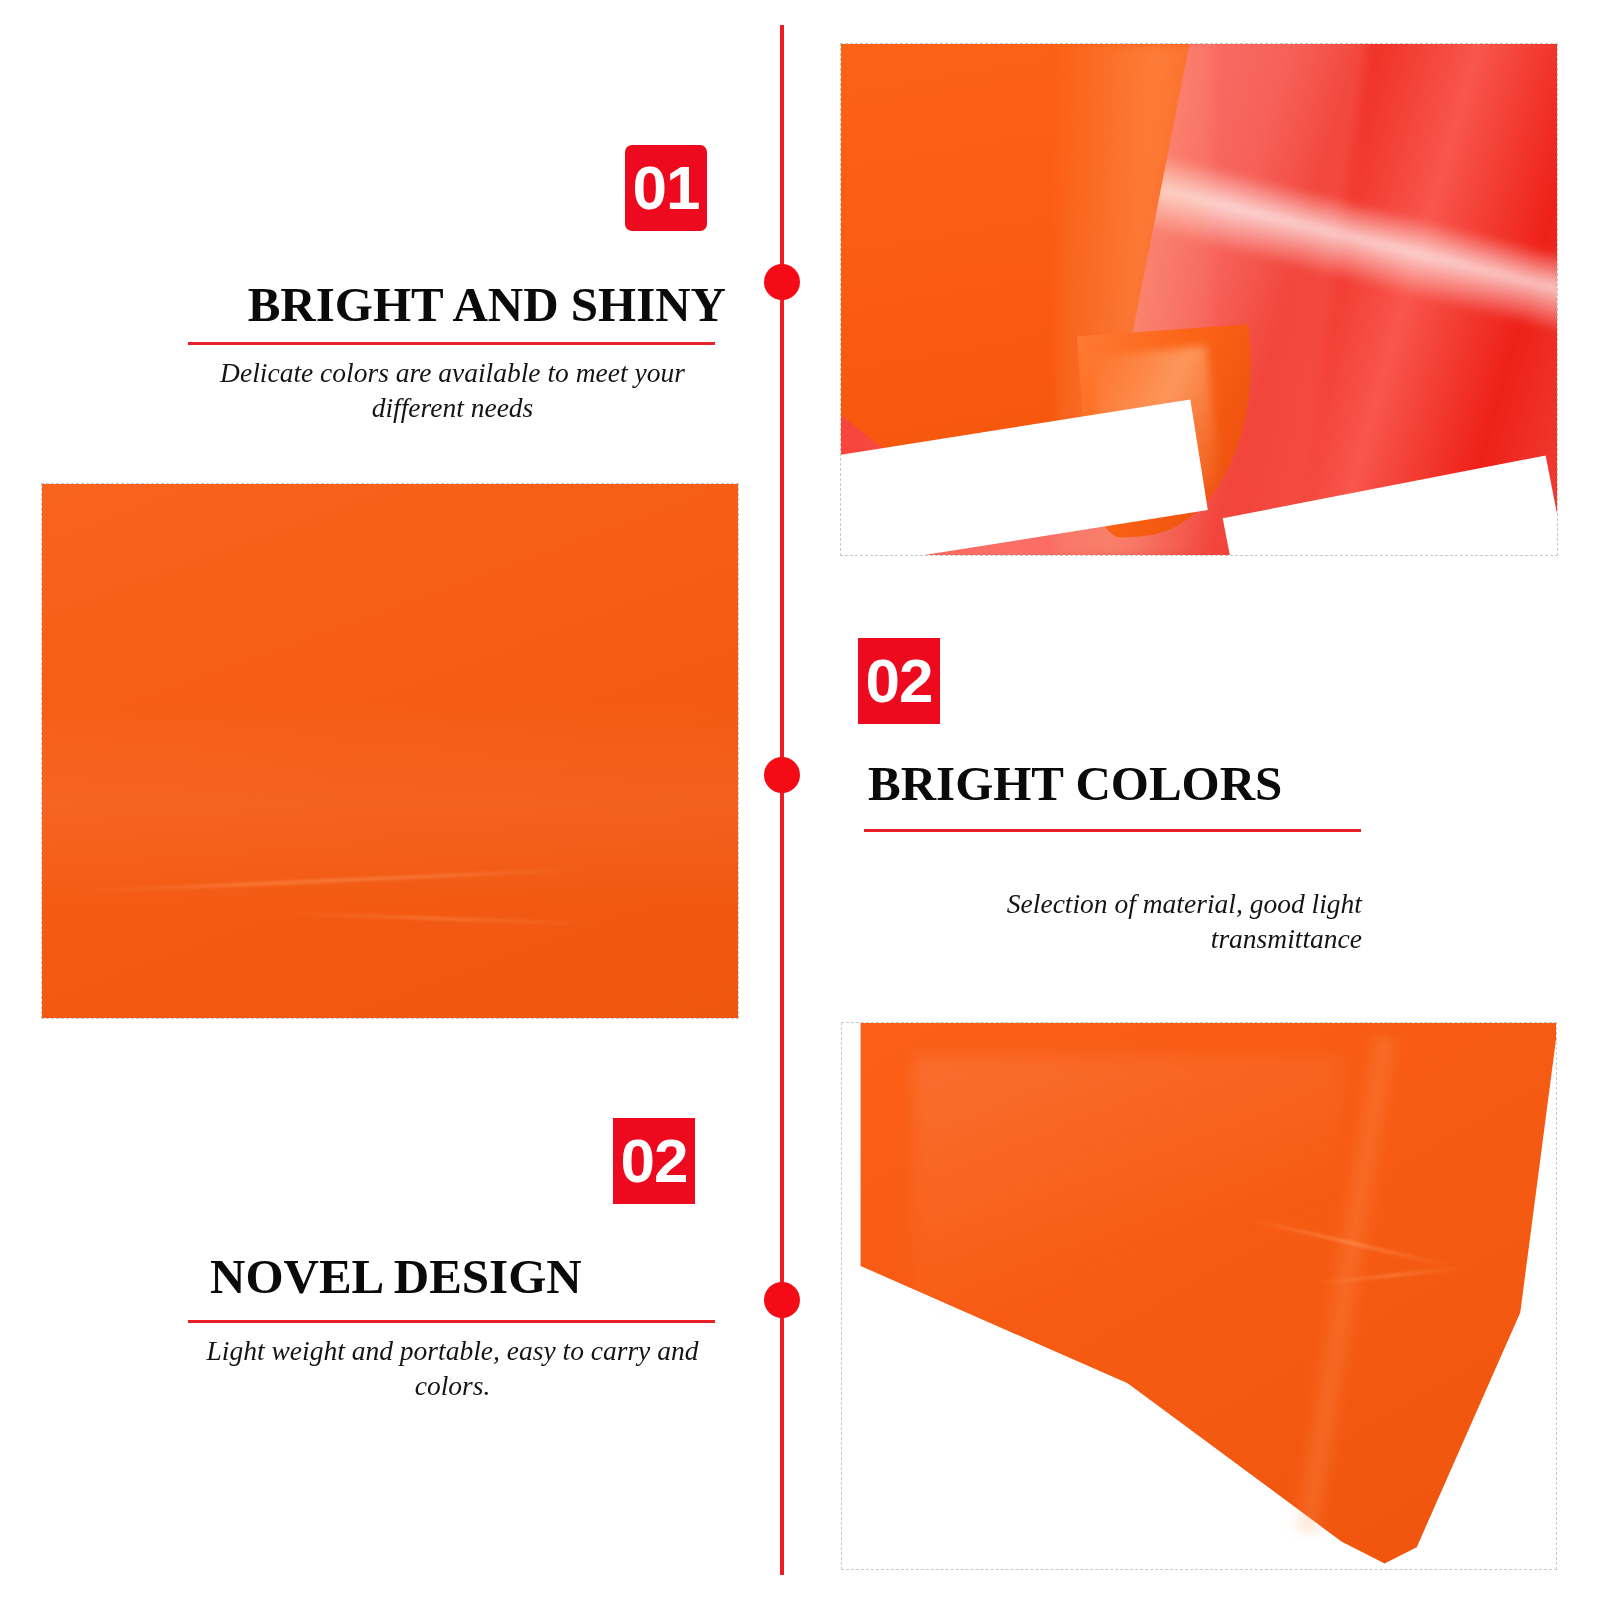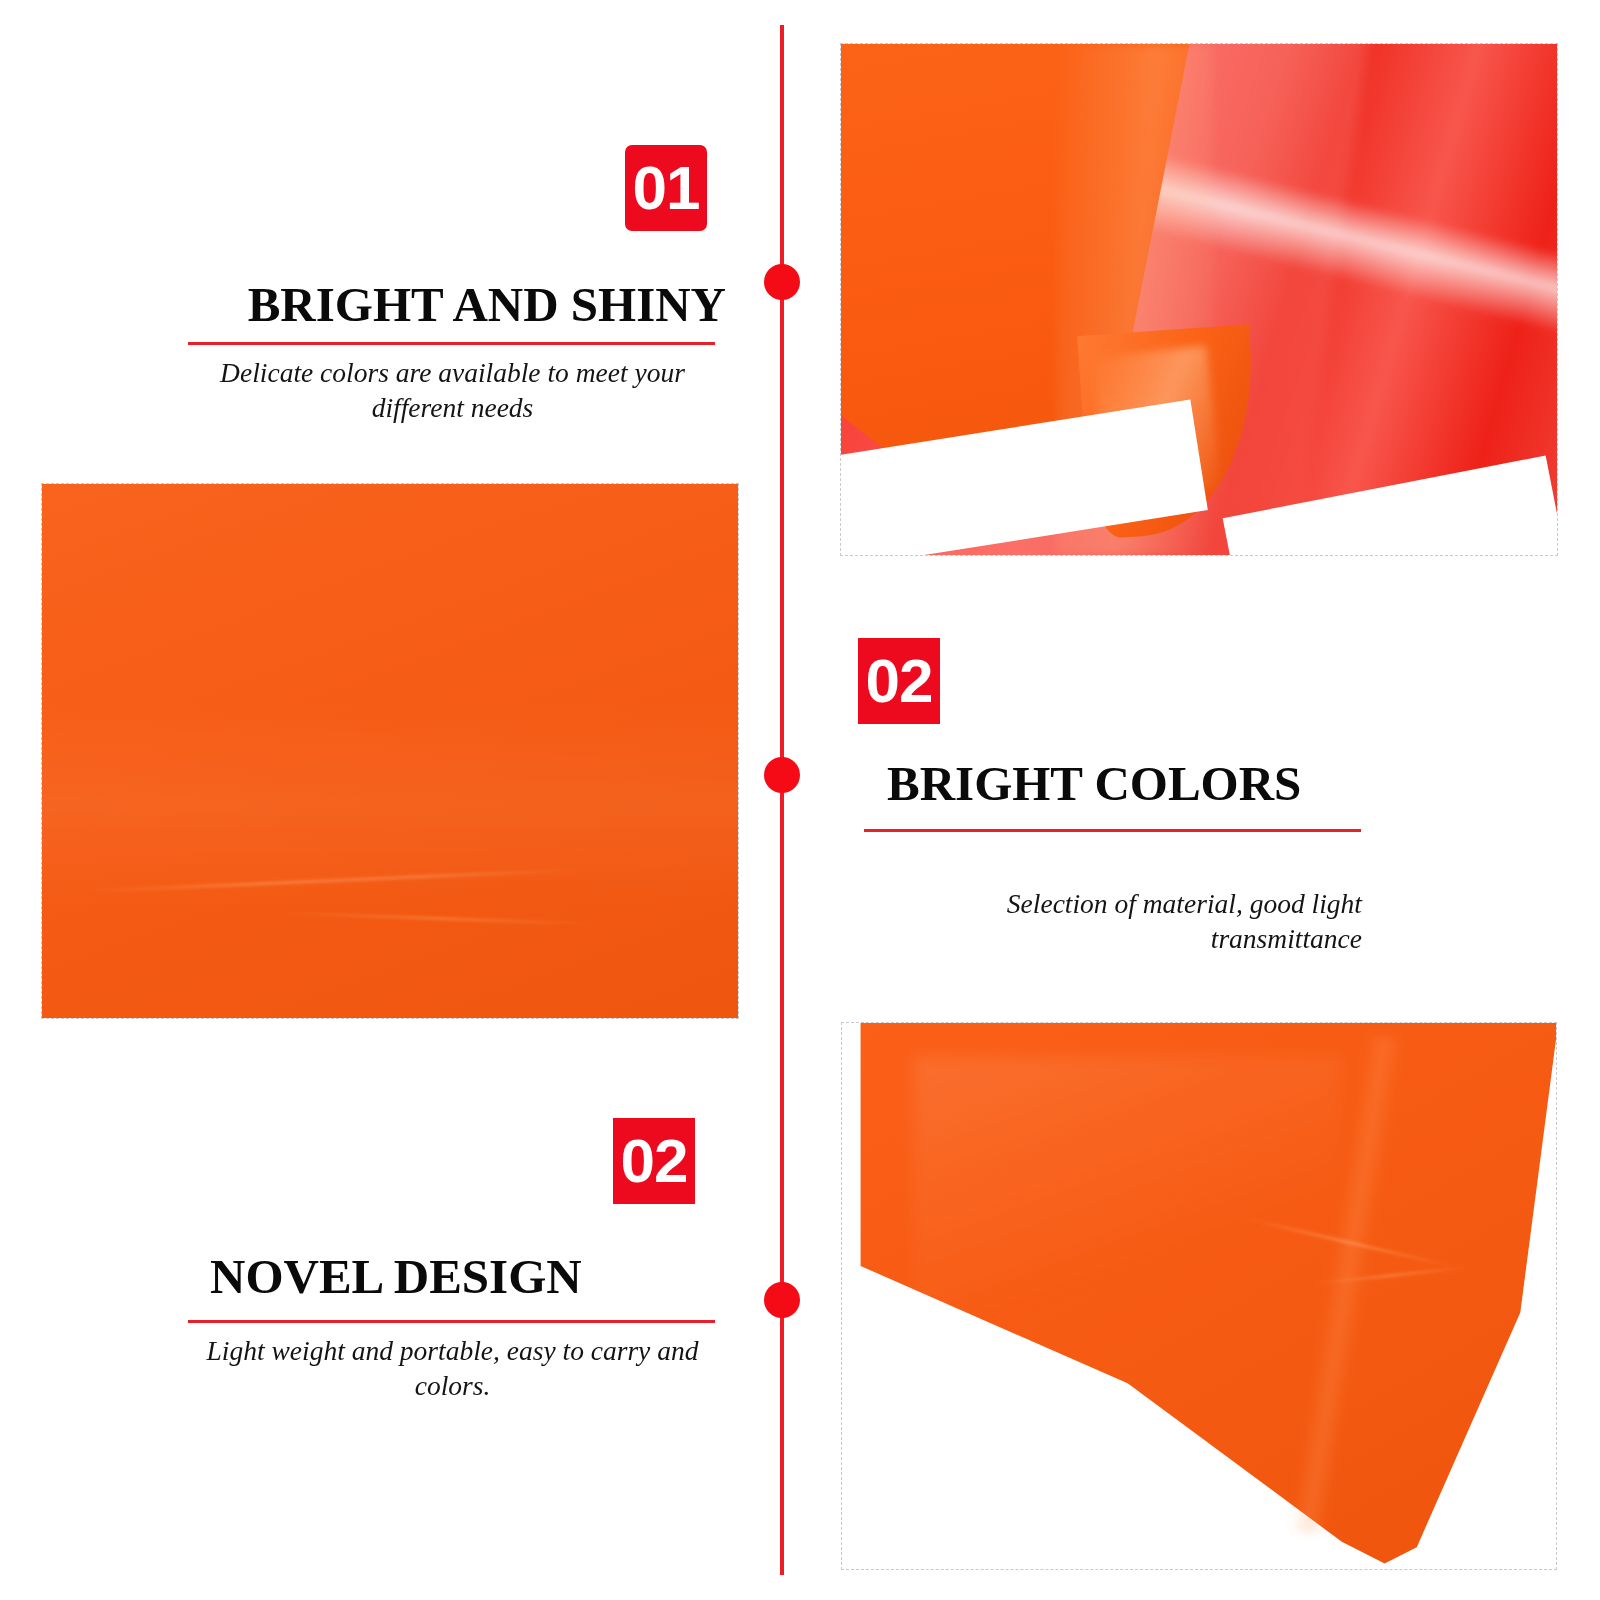--- a/index.html
+++ b/index.html
@@ -89,21 +89,21 @@
   }
 
   
   .b1 .badge    { left: 625px; top: 145px; border-radius: 7px; }
   .b1 .heading  { left: 226px; top: 270px; width: 500px; text-align: right; margin-top: 6px; }
   .b1 .rule     { left: 188px; top: 342px; width: 527px; }
   .b1 .subtext  { left: 190px; top: 355px; width: 525px; }
 
   
   .b2 .badge    { left: 858px; top: 638px; }
-  .b2 .heading  { left: 868px; top: 755px; width: 500px; text-align: left; margin-left: 19px; }
+  .b2 .heading  { left: 868px; top: 755px; width: 500px; text-align: left; }
   .b2 .rule     { left: 864px; top: 829px; width: 497px; }
   .b2 .subtext  { left: 862px; top: 886px; width: 500px; text-align: right; }
 
   
   .b3 .badge    { left: 613px; top: 1118px; }
   .b3 .heading  { left: 210px; top: 1248px; width: 500px; text-align: left; }
   .b3 .rule     { left: 188px; top: 1320px; width: 527px; }
   .b3 .subtext  { left: 190px; top: 1333px; width: 525px; }
 
   

